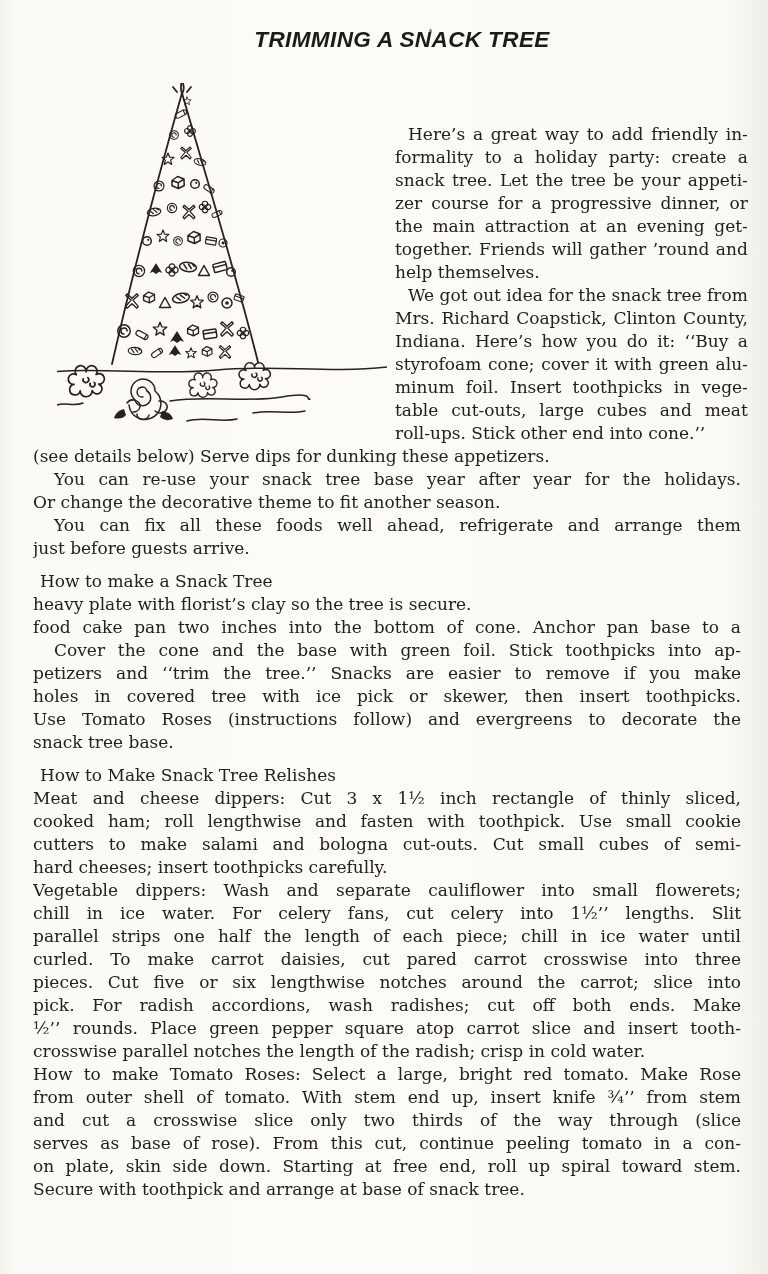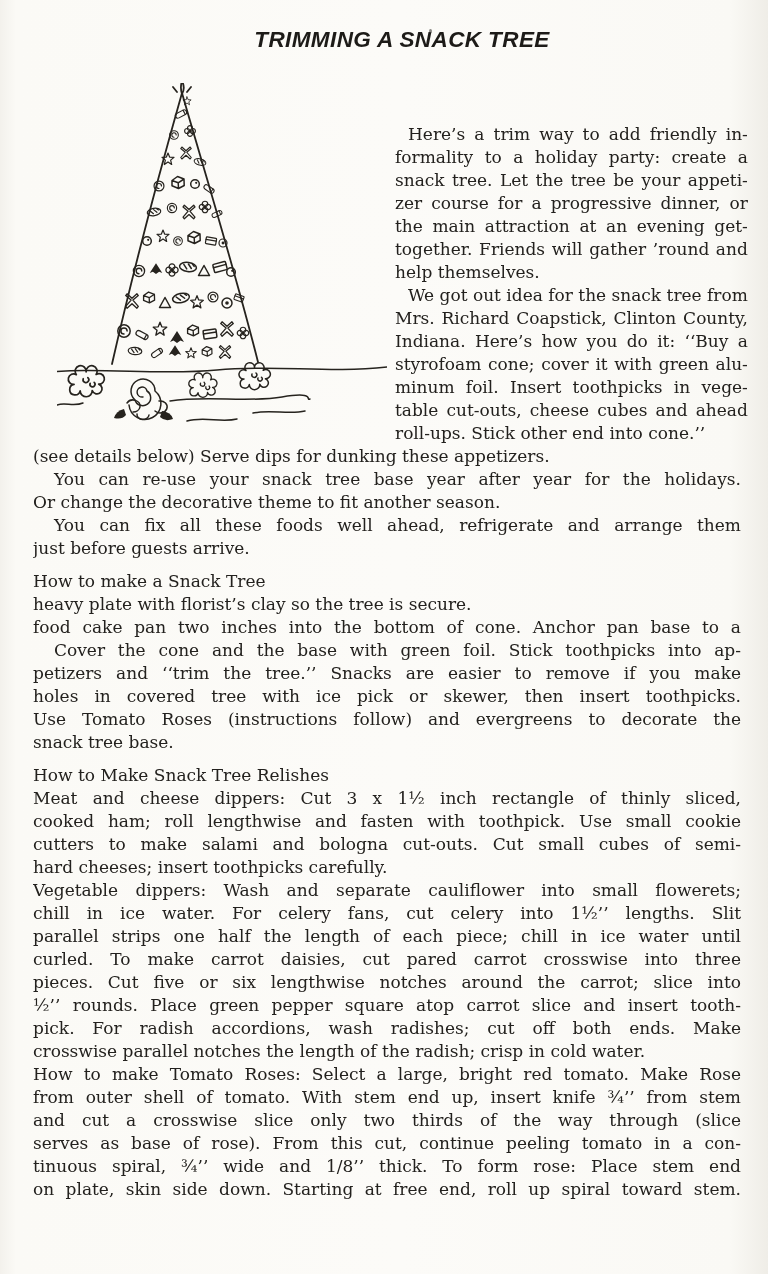--- a/index.html
+++ b/index.html
@@ -32,21 +32,21 @@
   .body-text { font-size: 17px; line-height: 23px; }
   .line {
     text-align: justify;
     text-align-last: justify;
     white-space: nowrap;
     overflow: hidden;
   }
   .line.last { text-align-last: left; }
   .intro-col .line.indent { text-indent: 13px; }
   .body-text .line.indent { text-indent: 21px; }
-  .subheading { margin-top: 10px; font-size: 17px; line-height: 23px; }
+  .subheading { margin-top: 10px; font-size: 17px; line-height: 23px; margin-left: 7px; }
   .speck {
     position: absolute; left: 429px; top: 29px;
     width: 3px; height: 4px; border-radius: 50%;
     background: #4a4843; opacity: 0.65;
   }
   svg .ink { stroke: #26231e; fill: none; stroke-linecap: round; stroke-linejoin: round; }
 </style>
 </head>
 <body>
 
@@ -188,35 +188,35 @@
               <path d="M-16,6 a7,6 0 1,1 6,9 M16,4 a7,6 0 1,1 -4,10 M-6,17 a6,5 0 1,0 12,1"></path>
               <path d="M-19,12 q-8,2 -10,9 q8,2 12,-3 Z" fill="#26231e" stroke="none"></path>
               <path d="M19,14 q9,1 11,8 q-8,3 -13,-2 Z" fill="#26231e" stroke="none"></path>
             </g>
           </g>
         </svg>
       </div>
 
       <div class="intro-col">
         <div class="para">
-            <div class="line indent">Here’s a trim way to add friendly in-</div>
+            <div class="line indent">Here’s a great way to add friendly in-</div>
             <div class="line">formality to a holiday party: create a</div>
             <div class="line">snack tree. Let the tree be your appeti-</div>
             <div class="line">zer course for a progressive dinner, or</div>
             <div class="line">the main attraction at an evening get-</div>
             <div class="line">together. Friends will gather ’round and</div>
             <div class="line last">help themselves.</div>
           </div>
         <div class="para">
             <div class="line indent">We got out idea for the snack tree from</div>
             <div class="line">Mrs. Richard Coapstick, Clinton County,</div>
             <div class="line">Indiana. Here’s how you do it: ‘‘Buy a</div>
             <div class="line">styrofoam cone; cover it with green alu-</div>
             <div class="line">minum foil. Insert toothpicks in vege-</div>
-            <div class="line">table cut-outs, cheese cubes and ahead</div>
+            <div class="line">table cut-outs, large cubes and meat</div>
             <div class="line last">roll-ups. Stick other end into cone.’’</div>
           </div>
       </div>
     </div>
 
     <div class="body-text">
         <div class="para">
           <div class="line last">(see details below) Serve dips for dunking these appetizers.</div>
         </div>
         <div class="para">
@@ -245,27 +245,27 @@
           <div class="line">cooked ham; roll lengthwise and fasten with toothpick. Use small cookie</div>
           <div class="line">cutters to make salami and bologna cut-outs. Cut small cubes of semi-</div>
           <div class="line last">hard cheeses; insert toothpicks carefully.</div>
         </div>
         <div class="para">
           <div class="line">Vegetable dippers: Wash and separate cauliflower into small flowerets;</div>
           <div class="line">chill in ice water. For celery fans, cut celery into 1½’’ lengths. Slit</div>
           <div class="line">parallel strips one half the length of each piece; chill in ice water until</div>
           <div class="line">curled. To make carrot daisies, cut pared carrot crosswise into three</div>
           <div class="line">pieces. Cut five or six lengthwise notches around the carrot; slice into</div>
+          <div class="line">pick. For radish accordions, wash radishes; cut off both ends. Make</div>
           <div class="line">½’’ rounds. Place green pepper square atop carrot slice and insert tooth-</div>
-          <div class="line">pick. For radish accordions, wash radishes; cut off both ends. Make</div>
           <div class="line last">crosswise parallel notches the length of the radish; crisp in cold water.</div>
         </div>
         <div class="para">
           <div class="line">How to make Tomato Roses: Select a large, bright red tomato. Make Rose</div>
           <div class="line">from outer shell of tomato. With stem end up, insert knife ¾’’ from stem</div>
           <div class="line">and cut a crosswise slice only two thirds of the way through (slice</div>
           <div class="line">serves as base of rose). From this cut, continue peeling tomato in a con-</div>
-          <div class="line">tinuous spiral, ¾’’ wide and 1/8’’ thick. To form rose: Place stem end</div>
           <div class="line">on plate, skin side down. Starting at free end, roll up spiral toward stem.</div>
+          <div class="line last">Secure with toothpick and arrange at base of snack tree.</div>
         </div>
       </div>
   </div>
 </div>
 
 </body></html>

